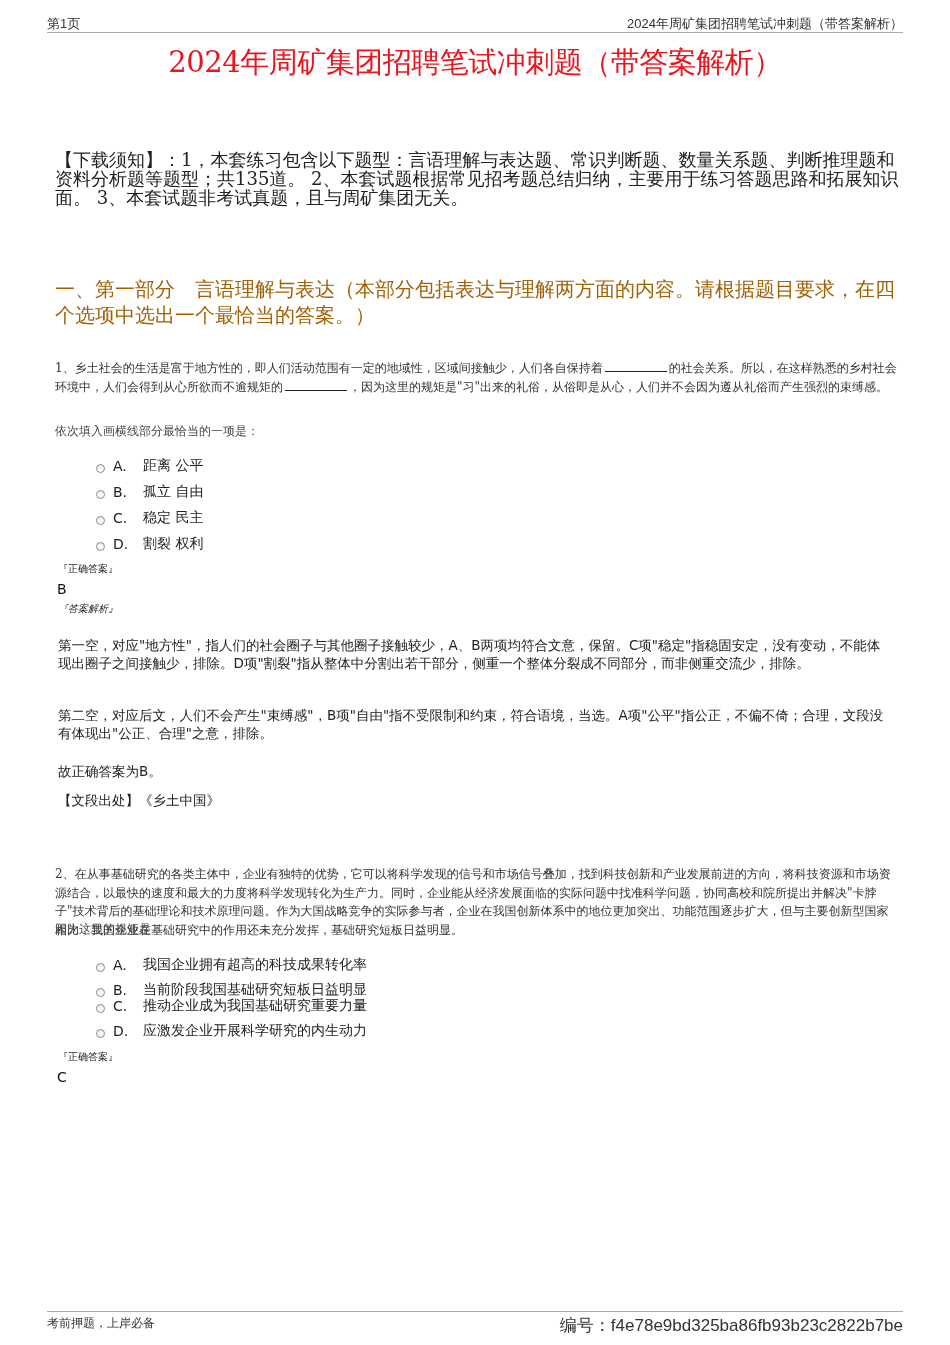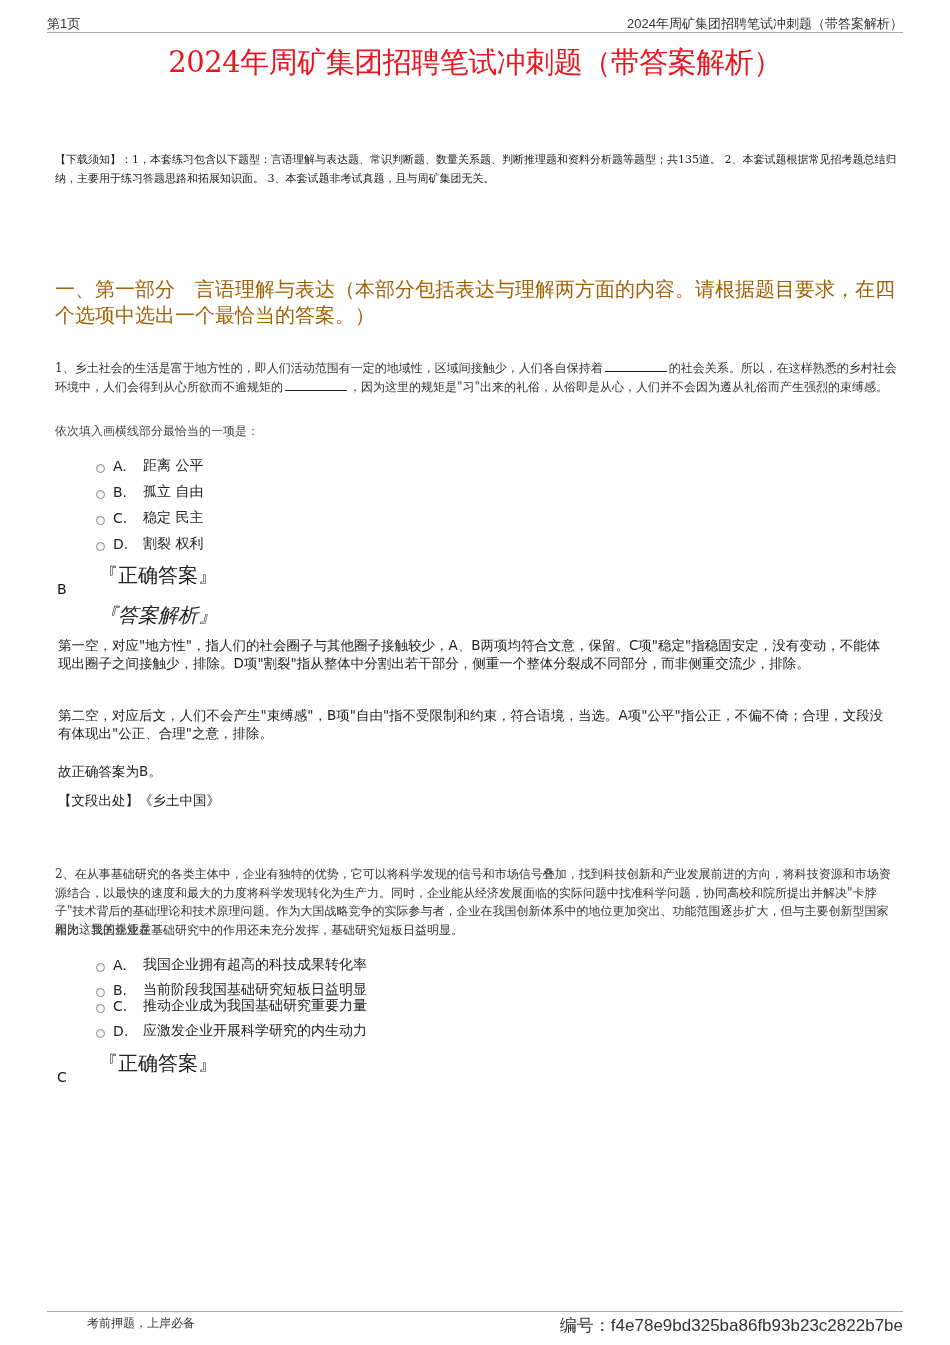--- a/index.html
+++ b/index.html
@@ -5,33 +5,33 @@
     html, body { margin: 0; padding: 0; background: #ffffff; }
     body {
       width: 950px; height: 1345px; position: relative; overflow: hidden;
       font-family: "DejaVu Serif", "Liberation Serif", serif; color: #333;
     }
     .abs { position: absolute; }
     .hdr-left { left: 47px; top: 15px; font-size: 13px; color: #333; font-family: "Liberation Sans", sans-serif; }
     .hdr-right { right: 47px; top: 15px; font-size: 13px; color: #333; font-family: "Liberation Sans", sans-serif; }
     .hdr-line { left: 47px; right: 47px; top: 32px; height: 1px; background: #aaa; }
     .title { left: 0; right: 0; top: 43px; text-align: center; font-size: 29px; color: #e8161e; font-family: "DejaVu Serif", serif; letter-spacing: -0.5px; }
-    .notice { left: 55px; width: 845px; top: 150px; font-size: 11px; line-height: 19px; color: #222; }
+    .notice { left: 55px; width: 845px; top: 150px; font-size: 18px; line-height: 19px; color: #222; }
     .section { left: 55px; width: 845px; top: 276px; font-size: 20px; line-height: 26px; color: #a16207; }
     .para { left: 55px; width: 845px; font-size: 12px; line-height: 18.5px; color: #333; }
     .blank { display: inline-block; width: 62px; border-bottom: 1.5px solid #222; height: 12px; vertical-align: baseline; margin: 0 2px; }
     .prompt { left: 55px; font-size: 12px; color: #444; }
     .opt { left: 96px; font-size: 14px; color: #222; display: flex; align-items: center; height: 20px; }
     .radio { width: 9px; height: 9px; border-radius: 50%; border: 1px solid #888; background: linear-gradient(#eee, #fff); margin-right: 8px; margin-top: 5px; box-sizing: border-box; }
     .opt-letter { font-family: "DejaVu Sans", sans-serif; width: 30px; }
-    .lbl { left: 58px; font-size: 20px; color: #222; font-family: "DejaVu Sans", sans-serif; margin-left: 40px; }
+    .lbl { left: 58px; font-size: 10px; color: #222; font-family: "DejaVu Sans", sans-serif; }
     .ans { left: 57px; font-size: 14px; color: #111; font-family: "DejaVu Sans", sans-serif; }
     .expl { left: 58px; width: 835px; font-size: 13.5px; line-height: 18px; color: #222; font-family: "DejaVu Sans", sans-serif; }
     .ftr-line { left: 47px; right: 47px; top: 1311px; height: 1px; background: #aaa; }
-    .ftr-left { left: 47px; top: 1315px; font-size: 12px; color: #333; margin-left: 40px; }
+    .ftr-left { left: 47px; top: 1315px; font-size: 12px; color: #333; }
     .ftr-right { right: 47px; top: 1314px; font-size: 17px; color: #333; font-family: "Liberation Sans", sans-serif; }
   </style>
 </head>
 <body>
 
 <div class="abs hdr-left">第1页</div>
 <div class="abs hdr-right">2024年周矿集团招聘笔试冲刺题（带答案解析）</div>
 <div class="abs hdr-line"></div>
 
 <div class="abs title">2024年周矿集团招聘笔试冲刺题（带答案解析）</div>

